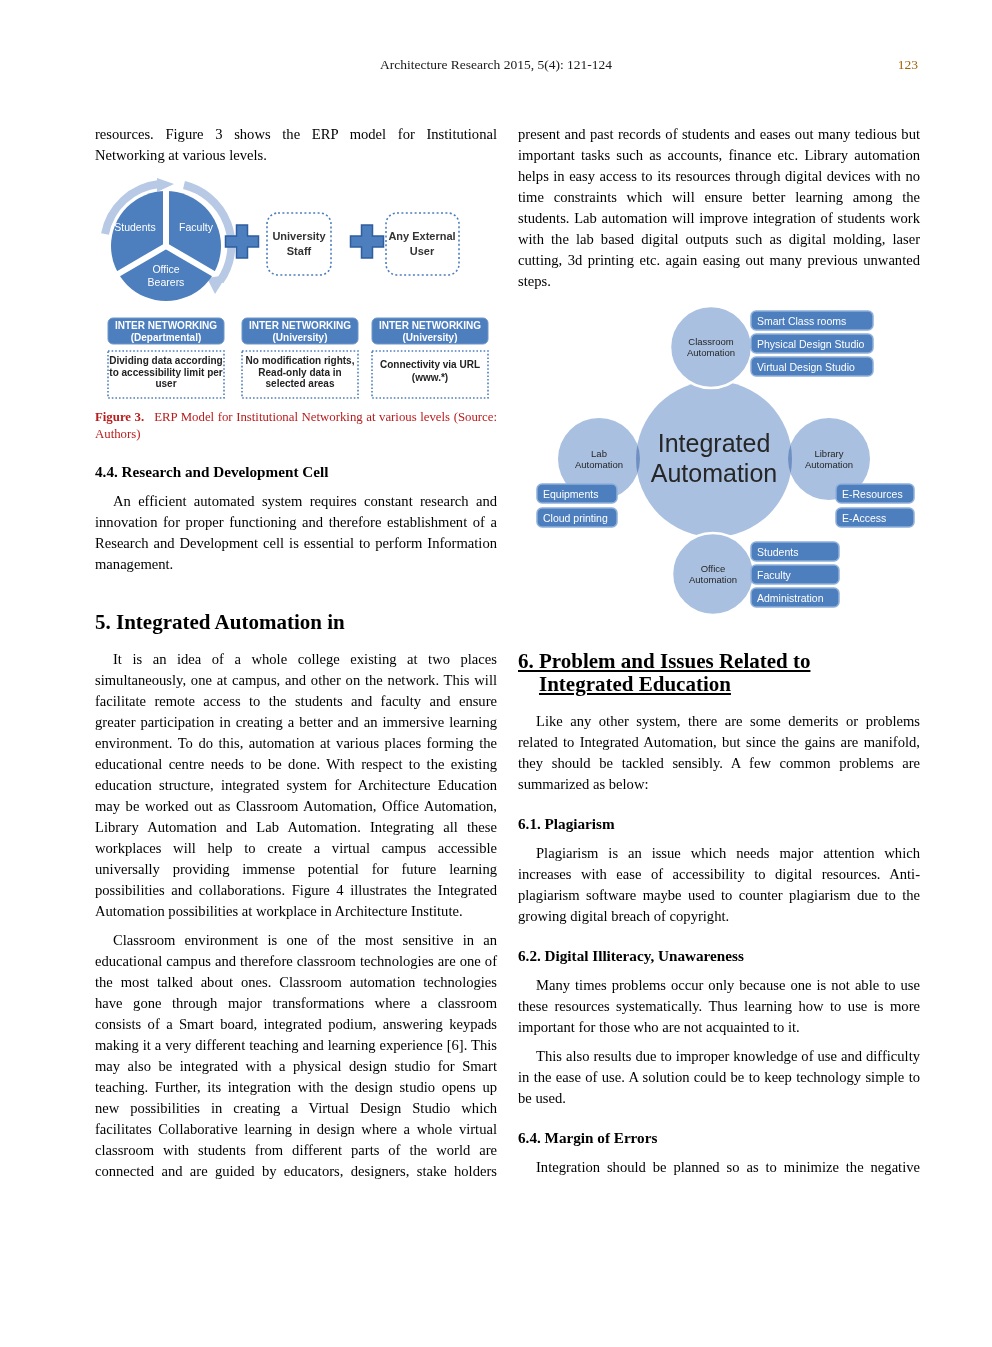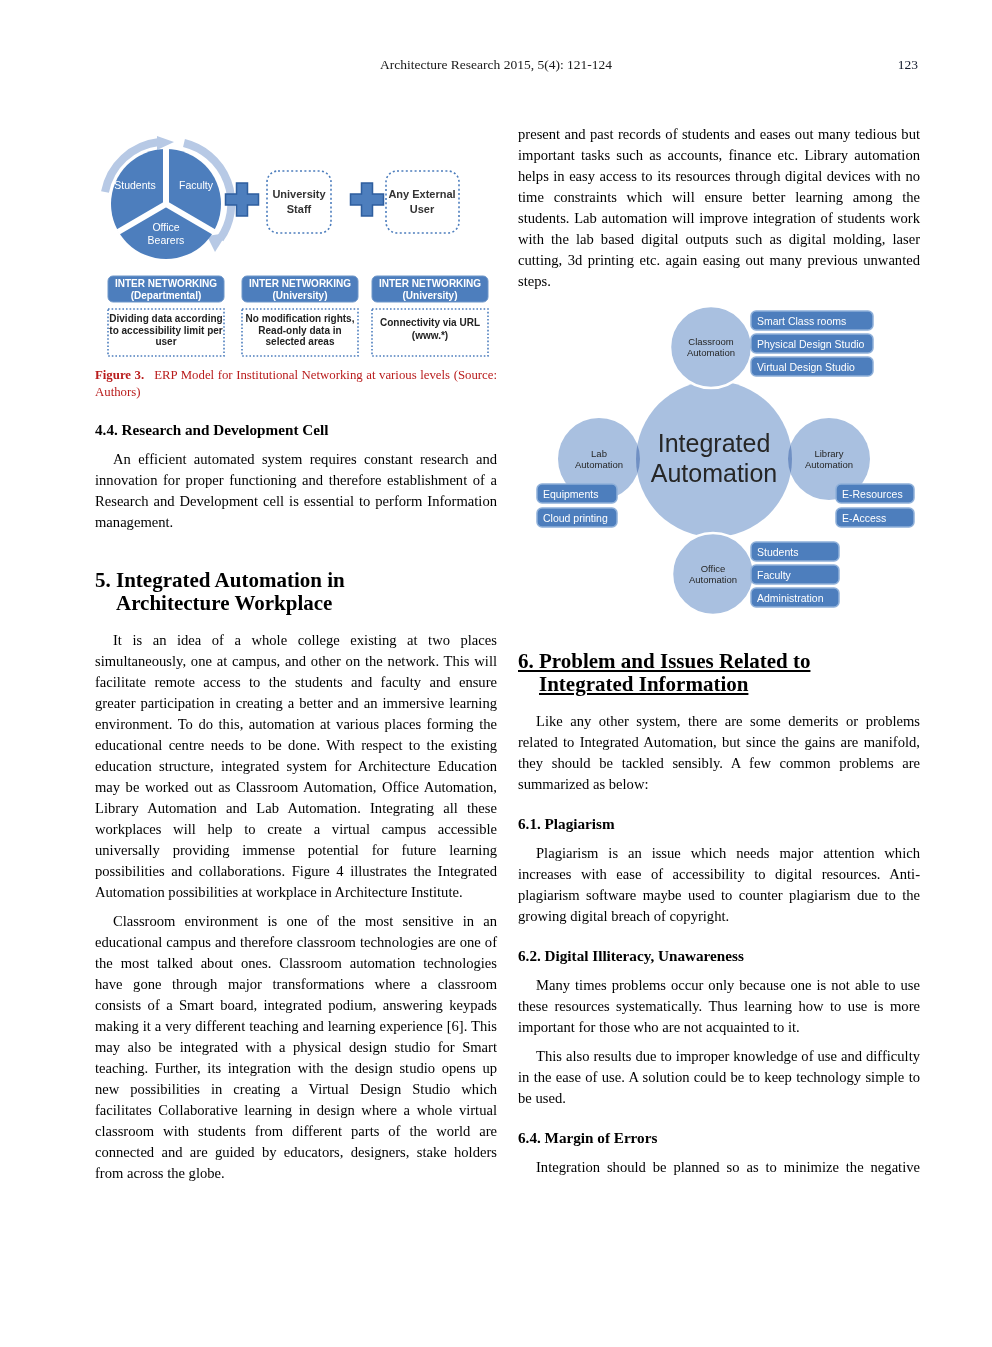--- a/index.html
+++ b/index.html
@@ -1,20 +1,20 @@
 <!DOCTYPE html>
 <html><head>
 <meta charset="utf-8">
 <style>
   html,body{margin:0;padding:0;background:#ffffff;}
   .page{position:relative;width:992px;height:1182px;background:#fff;overflow:hidden;
         font-family:"Liberation Serif", serif;color:#000;}
   .runhead{position:absolute;top:57px;left:0;width:100%;text-align:center;
            font-size:13.5px;color:#1a1a1a;}
-  .pagenum{position:absolute;top:57px;right:74px;font-size:13.5px;color:#0f172a;}
+  .pagenum{position:absolute;top:57px;right:74px;font-size:13.5px;color:#a16207;}
   .columns{position:absolute;top:124px;left:95px;width:826px;display:flex;gap:21px;}
   .col{width:402px;}
   p{margin:0;font-size:14.6px;line-height:21px;text-align:justify;}
   p.ind{text-indent:18px;margin-top:8px;}
   p.jlast{text-align-last:justify;}
   .subhead{font-weight:bold;font-size:15.2px;line-height:20px;margin:19px 0 9px;font-family:Liberation Serif, serif;}
   .bighead{font-weight:bold;font-size:21px;line-height:23px;margin:36px 0 15px;}
   .bighead .l2{padding-left:21px;}
   .figwrap{margin:12px 0 6px;}
   .caption{font-size:12.8px;line-height:17px;color:#b91c1c;margin:6px 0 0;}
@@ -30,20 +30,21 @@
 
 <div class="page">
 
   <div class="runhead">Architecture Research 2015, 5(4): 121-124</div>
   <div class="pagenum">123</div>
 
   <div class="columns">
 
     <div class="col">
 
+      <p>resources. Figure 3 shows the ERP model for Institutional Networking at various levels.</p>
 
       <div class="figwrap">
         <svg viewBox="0 0 402 225" width="402" height="225">
 
           <path d="M 10 56 A 62 62 0 0 1 64 6" fill="none" stroke="#b7c9e5" stroke-width="8"></path>
           <polygon points="62,0 79,6 62,14" fill="#b7c9e5"></polygon>
           <path d="M 89 7 A 62 62 0 0 1 125 103" fill="none" stroke="#b7c9e5" stroke-width="8"></path>
           <polygon points="132,97 120,116 112,100" fill="#b7c9e5"></polygon>
 
           <circle cx="71" cy="68" r="55" fill="#4d7ebd"></circle>
@@ -90,21 +91,20 @@
         <div class="caption cap-just">
           <span class="flabel">Figure 3.</span><span>ERP Model for Institutional Networking at various levels (Source: Authors)</span>
         </div>
       </div>
 
       <div class="subhead">4.4. Research and Development Cell</div>
       <p class="ind">An efficient automated system requires constant research and innovation for proper functioning and therefore establishment of a Research and Development cell is essential to perform Information management.</p>
 
       <div class="bighead">
         <div>5. Integrated Automation in</div>
-        <div class="l2">Architecture Workplace</div>
       </div>
       <p class="ind">It is an idea of a whole college existing at two places simultaneously, one at campus, and other on the network. This will facilitate remote access to the students and faculty and ensure greater participation in creating a better and an immersive learning environment. To do this, automation at various places forming the educational centre needs to be done. With respect to the existing education structure, integrated system for Architecture Education may be worked out as Classroom Automation, Office Automation, Library Automation and Lab Automation. Integrating all these workplaces will help to create a virtual campus accessible universally providing immense potential for future learning possibilities and collaborations. Figure 4 illustrates the Integrated Automation possibilities at workplace in Architecture Institute.</p>
       <p class="ind">Classroom environment is one of the most sensitive in an educational campus and therefore classroom technologies are one of the most talked about ones. Classroom automation technologies have gone through major transformations where a classroom consists of a Smart board, integrated podium, answering keypads making it a very different teaching and learning experience [6]. This may also be integrated with a physical design studio for Smart teaching. Further, its integration with the design studio opens up new possibilities in creating a Virtual Design Studio which facilitates Collaborative learning in design where a whole virtual classroom with students from different parts of the world are connected and are guided by educators, designers, stake holders from across the globe.</p>
       <p class="ind jlast">Office automation helps in effective management of</p>
 
     </div>
 
     <div class="col">
 
       <p class="jlast">present and past records of students and eases out many tedious but important tasks such as accounts, finance etc. Library automation helps in easy access to its resources through digital devices with no time constraints which will ensure better learning among the students. Lab automation will improve integration of students work with the lab based digital outputs such as digital molding, laser cutting, 3d printing etc. again easing out many previous unwanted steps.</p>
@@ -153,21 +153,21 @@
           <text class="fig-sans" x="239" y="251.5" font-size="10.5" fill="#ffffff">Students</text>
           <rect x="233" y="261" width="88" height="19" rx="5" fill="#4d7ebd" stroke="#8fb0d9" stroke-width="1.5"></rect>
           <text class="fig-sans" x="239" y="274.5" font-size="10.5" fill="#ffffff">Faculty</text>
           <rect x="233" y="284" width="88" height="19" rx="5" fill="#4d7ebd" stroke="#8fb0d9" stroke-width="1.5"></rect>
           <text class="fig-sans" x="239" y="297.5" font-size="10.5" fill="#ffffff">Administration</text>
         </svg>
       </div>
 
       <div class="bighead" style="margin-top:26px;text-decoration:underline;">
         <div>6. Problem and Issues Related to</div>
-        <div class="l2">Integrated Information</div>
+        <div class="l2">Integrated Education</div>
       </div>
       <p class="ind">Like any other system, there are some demerits or problems related to Integrated Automation, but since the gains are manifold, they should be tackled sensibly. A few common problems are summarized as below:</p>
 
       <div class="subhead">6.1. Plagiarism</div>
       <p class="ind">Plagiarism is an issue which needs major attention which increases with ease of accessibility to digital resources. Anti-plagiarism software maybe used to counter plagiarism due to the growing digital breach of copyright.</p>
 
       <div class="subhead">6.2. Digital Illiteracy, Unawareness</div>
       <p class="ind">Many times problems occur only because one is not able to use these resources systematically. Thus learning how to use is more important for those who are not acquainted to it.</p>
 
       <p class="ind">This also results due to improper knowledge of use and difficulty in the ease of use. A solution could be to keep technology simple to be used.</p>

